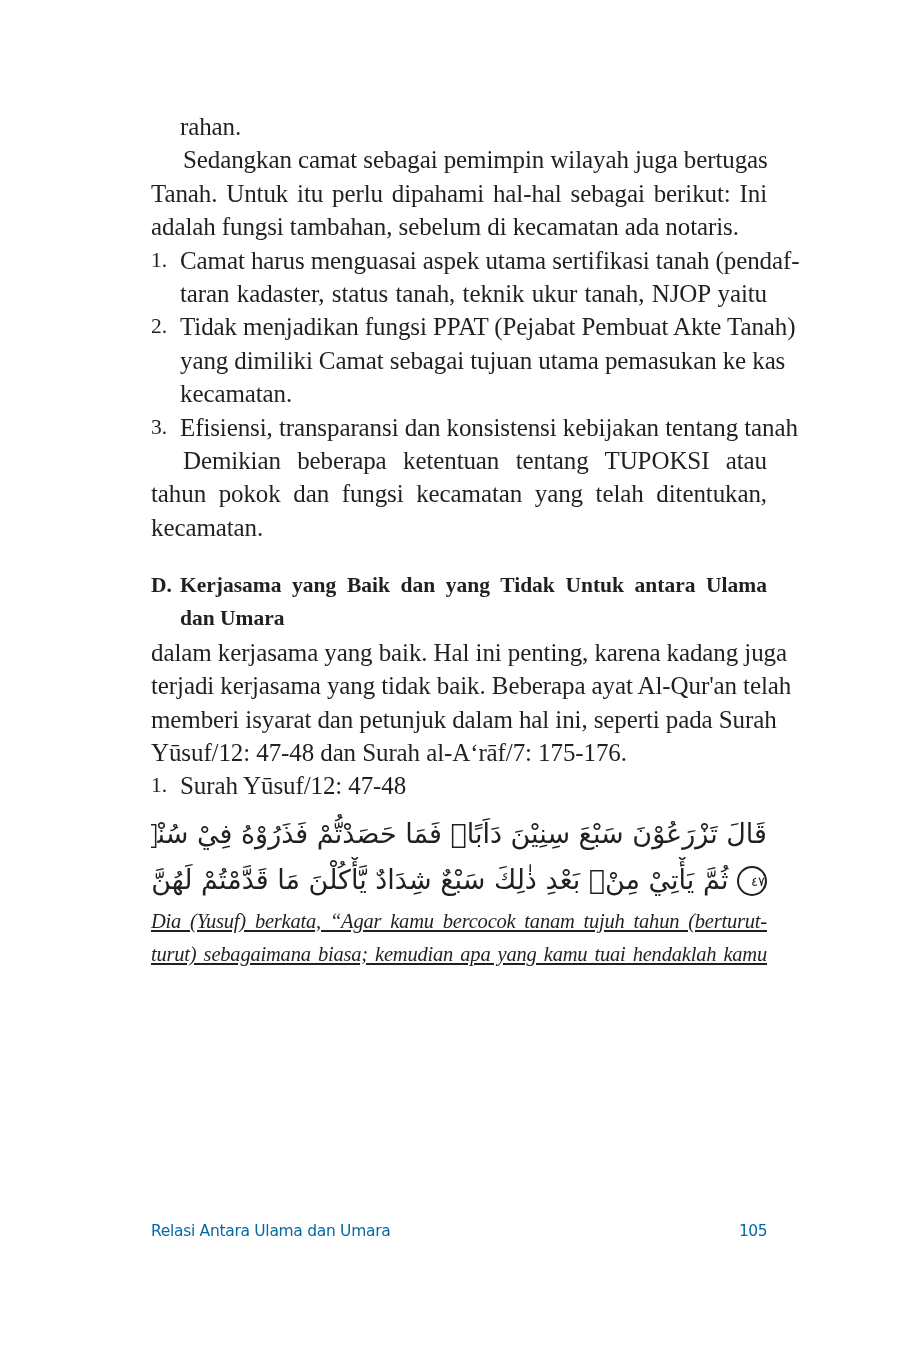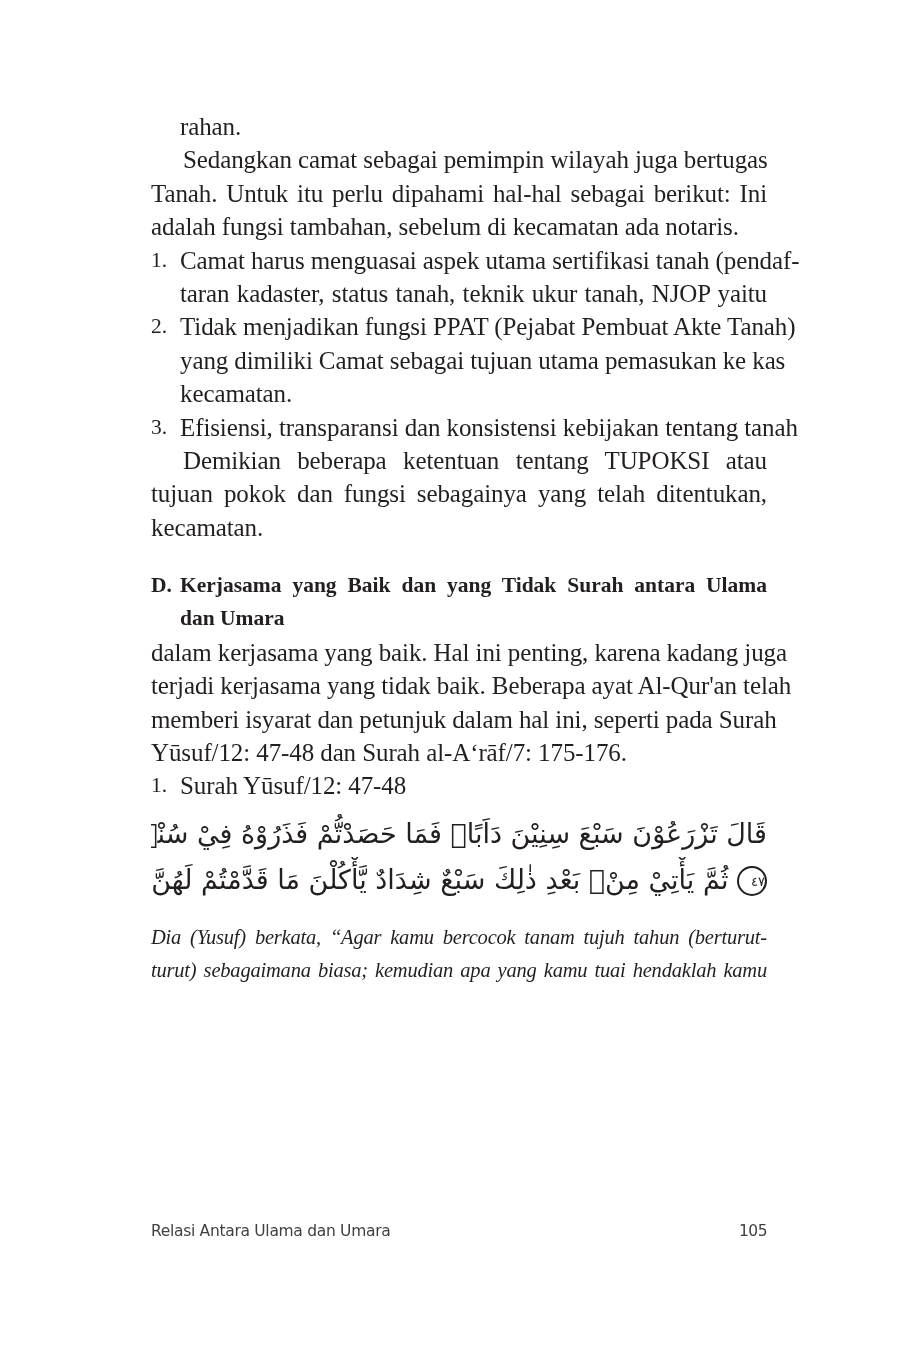--- a/index.html
+++ b/index.html
@@ -91,21 +91,21 @@
       letter-spacing: -0.2px;
     }
     .footer {
       position: absolute;
       top: 1222px;
       left: 151px;
       width: 616px;
       height: 22px;
       font-family: "DejaVu Sans", sans-serif;
       font-size: 15.5px;
-      color: #404040;
+      color: #0369a1;
     }
     .footer .title { position: absolute; left: 0; top: 0; letter-spacing: -0.3px; }
     .footer .pnum { position: absolute; right: 0; top: 0; letter-spacing: -0.5px; }
   </style>
 </head>
 <body>
 
 <div class="page">
 
   <div class="line last" style="padding-left:29px;">rahan.</div>
@@ -129,29 +129,29 @@
       <div class="line hang last">kecamatan.</div>
     </div>
     <div class="list-item">
       <span class="list-num">3.</span>
       <div class="line hang">Efisiensi, transparansi dan konsistensi kebijakan tentang tanah</div>
     </div>
   </div>
 
   <div>
     <div class="line indent-first">Demikian beberapa ketentuan tentang TUPOKSI atau</div>
-    <div class="line">tujuan pokok dan fungsi sebagainya yang telah ditentukan,</div>
+    <div class="line">tahun pokok dan fungsi kecamatan yang telah ditentukan,</div>
     <div class="line last">kecamatan.</div>
   </div>
 
   <div class="gap-section"></div>
 
   <div class="heading">
     <span class="letter">D.</span>
-    <div class="hline">Kerjasama yang Baik dan yang Tidak Surah antara Ulama</div>
+    <div class="hline">Kerjasama yang Baik dan yang Tidak Untuk antara Ulama</div>
     <div class="hline last">dan Umara</div>
   </div>
 
   <div>
     <div class="line">dalam kerjasama yang baik. Hal ini penting, karena kadang juga</div>
     <div class="line">terjadi kerjasama yang tidak baik. Beberapa ayat Al-Qur'an telah</div>
     <div class="line">memberi isyarat dan petunjuk dalam hal ini, seperti pada Surah</div>
     <div class="line last">Yūsuf/12: 47-48 dan Surah al-A‘rāf/7: 175-176.</div>
   </div>
 
@@ -162,21 +162,21 @@
 
   <div style="margin-top:8px;">
     <div class="arabic">قَالَ تَزْرَعُوْنَ سَبْعَ سِنِيْنَ دَاَبًاۚ فَمَا حَصَدْتُّمْ فَذَرُوْهُ فِيْ سُنْۢبُلِهٖٓ اِلَّا قَلِيْلًا مِّمَّا تَأْكُلُوْنَ</div>
     <div class="arabic">
       <span class="verse-marker">٤٧</span>
       <span>ثُمَّ يَأْتِيْ مِنْۢ بَعْدِ ذٰلِكَ سَبْعٌ شِدَادٌ يَّأْكُلْنَ مَا قَدَّمْتُمْ لَهُنَّ اِلَّا قَلِيْلًا مِّمَّا تُحْصِنُوْنَ</span>
       
     </div>
   </div>
 
-  <div style="margin-top:18px;">
+  <div style="margin-top:2px;text-decoration:underline;">
     <div class="translation">Dia (Yusuf) berkata, “Agar kamu bercocok tanam tujuh tahun (berturut-</div>
     <div class="translation">turut) sebagaimana biasa; kemudian apa yang kamu tuai hendaklah kamu</div>
   </div>
 
 </div>
 
 <div class="footer">
   <span class="title">Relasi Antara Ulama dan Umara</span>
   <span class="pnum">105</span>
 </div>

